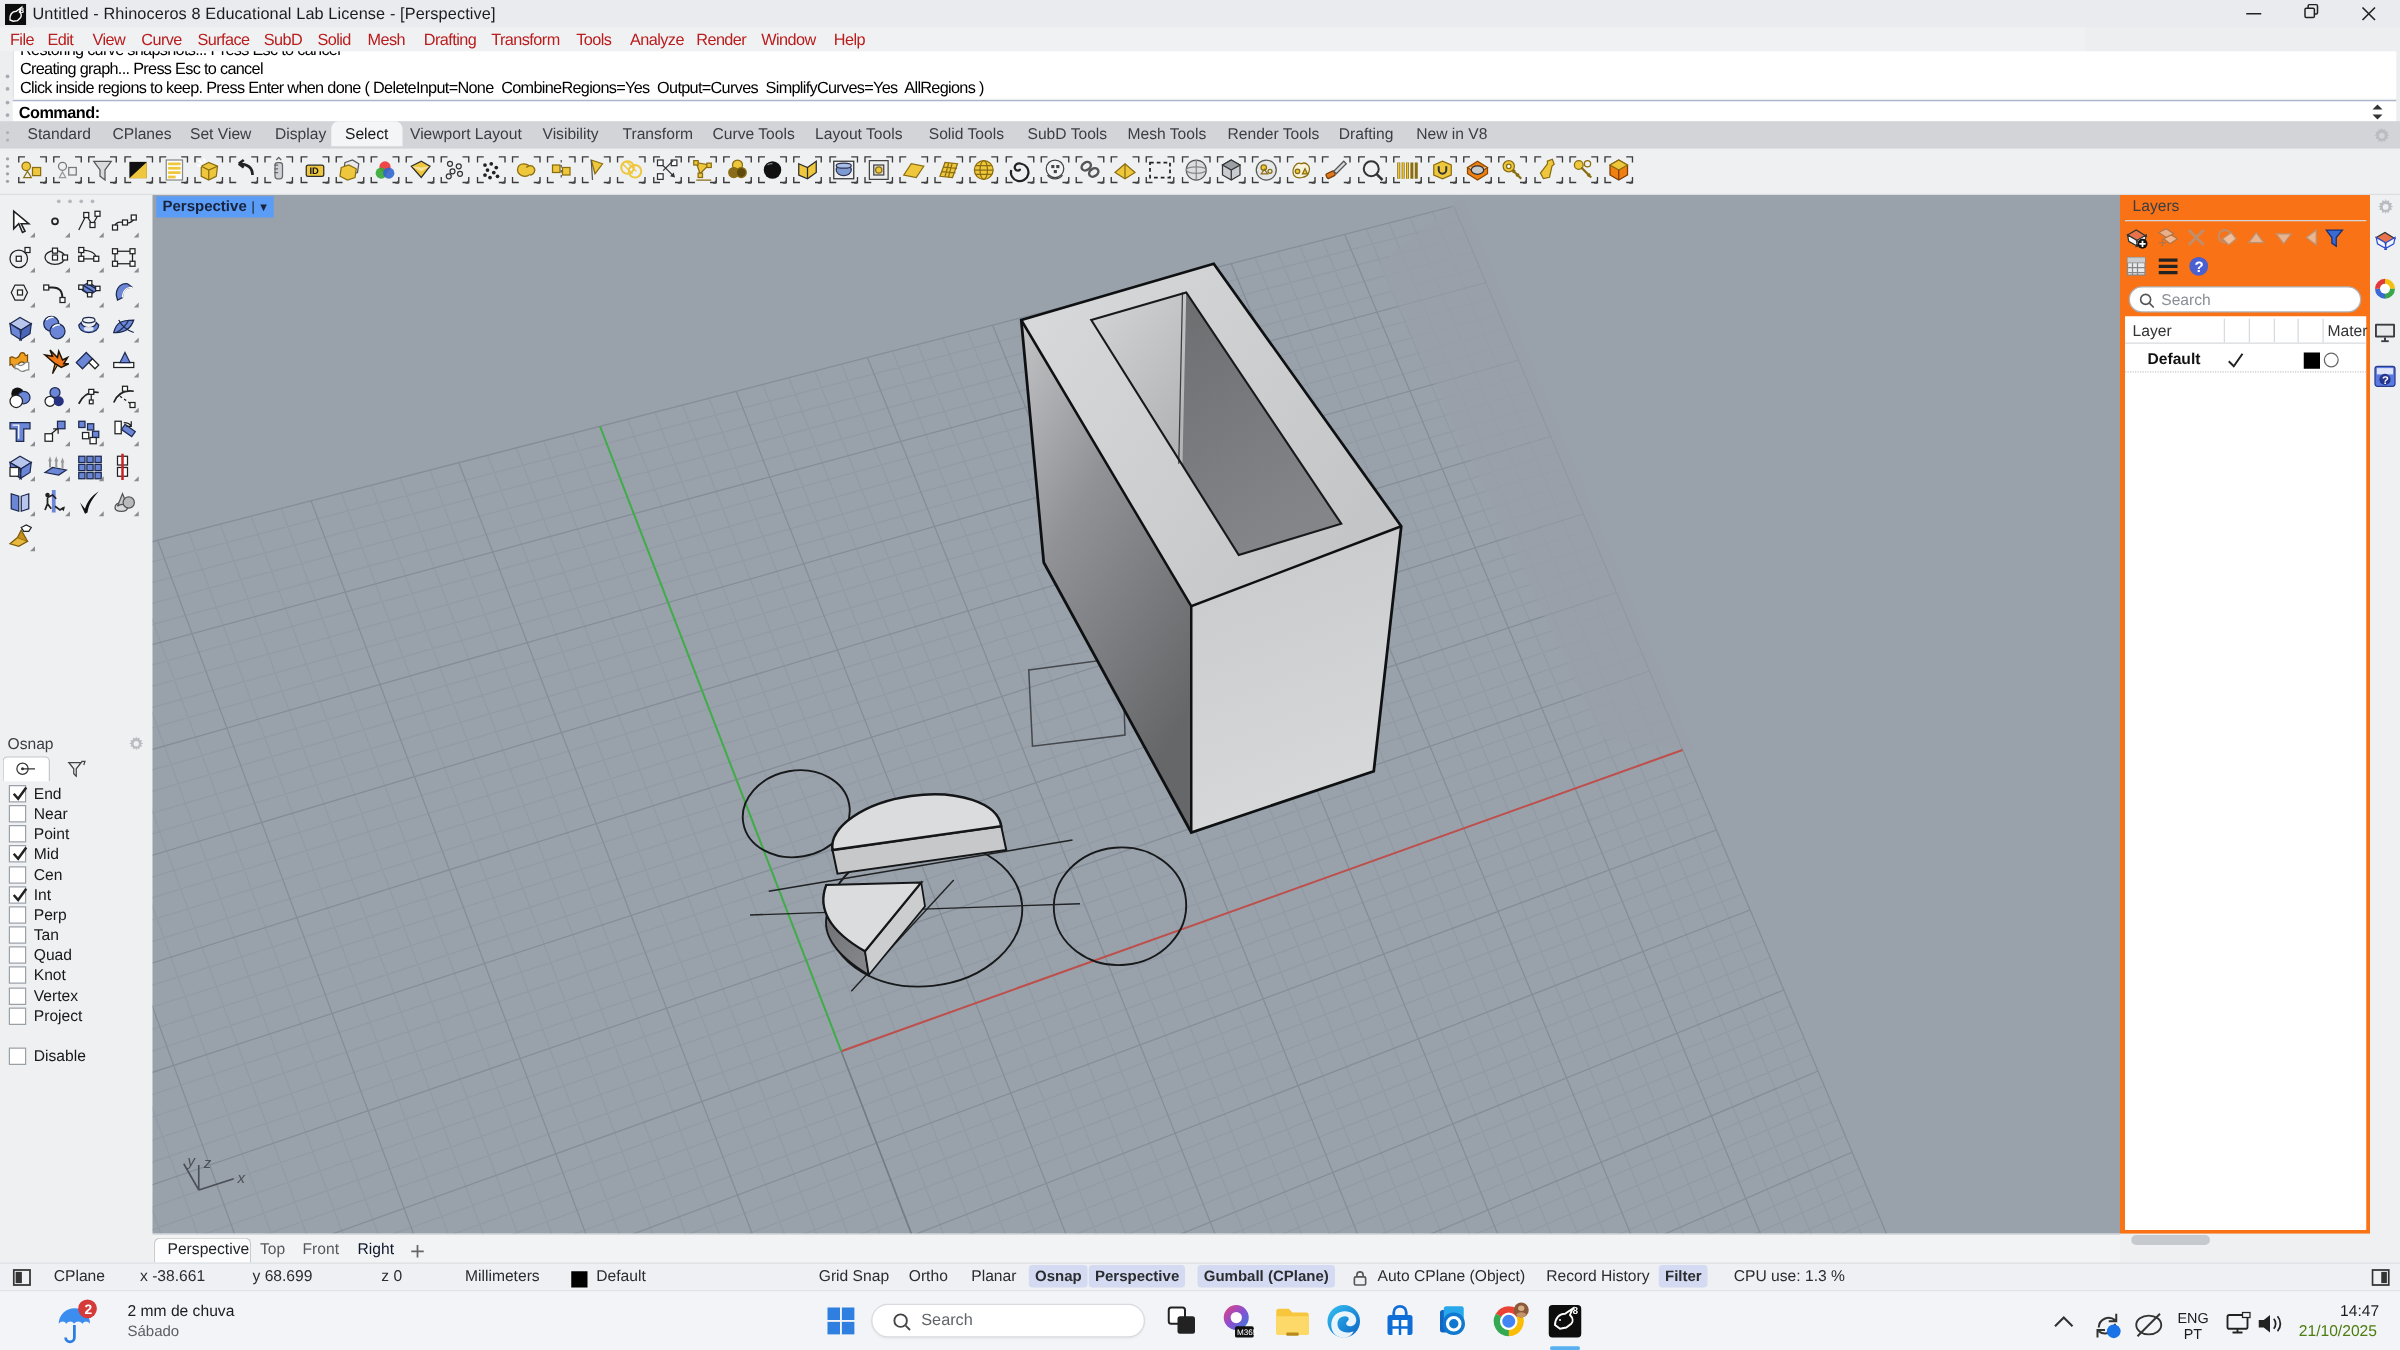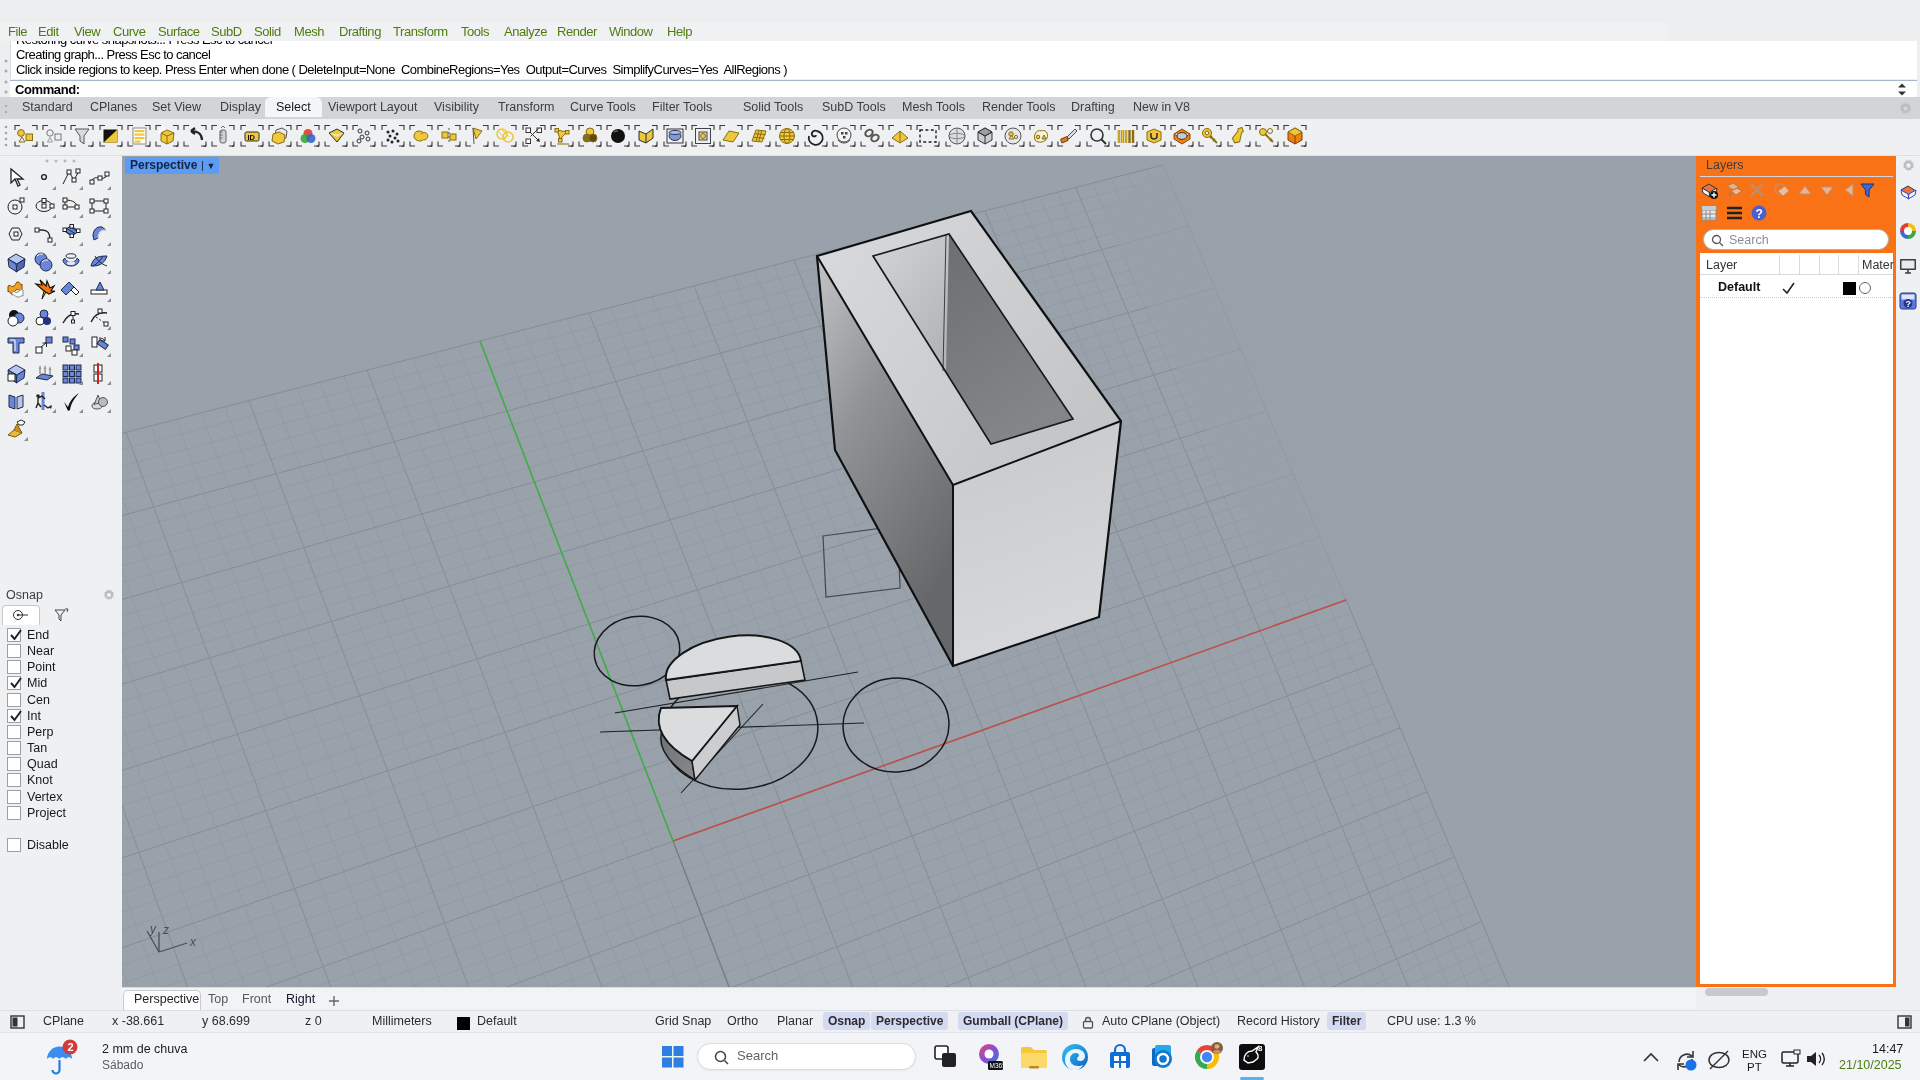--- a/index.html
+++ b/index.html
@@ -1,20 +1,20 @@
 <!DOCTYPE html>
 <html><head><meta charset="utf-8"><title>r</title>
 <style>
 *{margin:0;padding:0;box-sizing:border-box}
 html,body{width:1920px;height:1080px;overflow:hidden;font-family:"Liberation Sans",sans-serif;background:#eceef0}
 .abs{position:absolute}
 #app{position:relative;width:1920px;height:1080px}
 #titlebar{position:absolute;left:0;top:0;width:1920px;height:22px;background:#e9ebee;color:#1b1c1e;font-size:13px;letter-spacing:-0.35px}
 #titlebar .ttl{position:absolute;left:26px;top:3px;letter-spacing:.1px}
-#menubar{position:absolute;left:0;top:22px;width:1668px;height:19px;background:#f0f1f3;font-size:13px;letter-spacing:-0.45px;color:#4d7c0f}
+#menubar{position:absolute;left:0;top:22px;width:1668px;height:19px;background:#f0f1f3;font-size:13px;letter-spacing:-0.45px;color:#b91c1c}
 #menubar span{position:absolute;top:2px}
 #cmdhist{position:absolute;left:10px;top:41px;width:1907px;height:38px;background:#fff;overflow:hidden;font-size:13px;letter-spacing:-0.55px;color:#000;border-left:1px solid #d7d9dc}
 #cmdhist .ln{position:absolute;left:5px;white-space:pre}
 #cmdline{position:absolute;left:10px;top:80px;width:1907px;height:17px;background:#fff;font-size:13px;letter-spacing:-0.4px;border-top:1px solid #aab4cc}
 #cmdline b{position:absolute;left:5px;top:1px}
 #gripcol{position:absolute;left:0;top:41px;width:10px;height:56px;background:#eceef0}
 #tabstrip{position:absolute;left:0;top:97px;width:1920px;height:22px;background:#d2d4d8;font-size:12.5px;color:#3a3d42}
 #tabstrip .tab{position:absolute;top:3px}
 #tabstrip .active{background:#f4f5f6;border-radius:6px 6px 0 0;padding:3px 11px;top:0;color:#16181b}
 #toolbar{position:absolute;left:0;top:119px;width:1920px;height:37px;background:#eff0f2;border-bottom:1px solid #dcdee1}
@@ -34,20 +34,34 @@
 #rightgutter{position:absolute;left:1696px;top:987px;width:224px;height:23px;background:#eff0f2}
 #statusbar{position:absolute;left:0;top:1010px;width:1920px;height:22px;background:#eef0f3;font-size:12.5px;color:#2a2c30;border-top:1px solid #dddfe2}
 #statusbar span{position:absolute;top:3px}
 .pill{background:#d4daf1;border-radius:3px;padding:2px 5px;font-weight:bold;top:1px!important;font-size:12px}
 #taskbar{position:absolute;left:0;top:1032px;width:1920px;height:48px;background:#f3f4f7;border-top:1px solid #e2e3e6}
 .tbico{position:absolute;top:6px;width:36px;height:36px}
 </style></head>
 <body>
 <div id="app">
 
+<div id="titlebar">
+ <svg class="abs" style="left:4px;top:3px" width="17" height="17" viewBox="0 0 17 17">
+        <rect width="17" height="17" fill="#0d0d0d"></rect>
+        <path d="M4 13c-.5-4 1.5-7 5-7l4-3-1.5 3.5c1.5 1 2 3 1 4.5l-2.5 2.5-3.5.5z" fill="none" stroke="#fff" stroke-width="1.1"></path>
+        <text x="11.5" y="7" font-size="6.5" fill="#fff" font-weight="bold">8</text>
+      </svg>
+ <span class="ttl">Untitled - Rhinoceros 8 Educational Lab License - [Perspective]</span>
+ <svg class="abs" style="left:1794px;top:0" width="126" height="22" viewBox="0 0 126 22">
+        <path d="M3 11h12" stroke="#222" stroke-width="1.2"></path>
+        <rect x="50" y="6.5" width="7.5" height="7.5" fill="none" stroke="#222" stroke-width="1.2" rx="1"></rect>
+        <path d="M52.5 6.5v-1.8a1 1 0 011-1h5.5a1 1 0 011 1v5.5a1 1 0 01-1 1h-1.8" fill="none" stroke="#222" stroke-width="1.2"></path>
+        <path d="M96 6l10 10M106 6L96 16" stroke="#222" stroke-width="1.3"></path>
+      </svg>
+</div>
 <div id="menubar">
       <span style="left:8px">File</span>
       <span style="left:38px">Edit</span>
       <span style="left:74px">View</span>
       <span style="left:113px">Curve</span>
       <span style="left:158px">Surface</span>
       <span style="left:211px">SubD</span>
       <span style="left:254px">Solid</span>
       <span style="left:294px">Mesh</span>
       <span style="left:339px">Drafting</span>
@@ -80,21 +94,21 @@
 </div>
 <div id="tabstrip">
       <span class="tab" style="left:22px">Standard</span>
       <span class="tab" style="left:90px">CPlanes</span>
       <span class="tab" style="left:152px">Set View</span>
       <span class="tab" style="left:220px">Display</span>
       <span class="tab" style="left:328px">Viewport Layout</span>
       <span class="tab" style="left:434px">Visibility</span>
       <span class="tab" style="left:498px">Transform</span>
       <span class="tab" style="left:570px">Curve Tools</span>
-      <span class="tab" style="left:652px">Filter Tools</span>
+      <span class="tab" style="left:652px">Layout Tools</span>
       <span class="tab" style="left:743px">Solid Tools</span>
       <span class="tab" style="left:822px">SubD Tools</span>
       <span class="tab" style="left:902px">Mesh Tools</span>
       <span class="tab" style="left:982px">Render Tools</span>
       <span class="tab" style="left:1071px">Drafting</span>
       <span class="tab" style="left:1133px">New in V8</span>
       <span class="tab active" style="left:265px">Select</span>
       <svg class="abs" style="left:1899px;top:5px" width="13" height="13" viewBox="0 0 13 13">
         <path d="M6.5 4.2A2.3 2.3 0 106.5 8.8 2.3 2.3 0 006.5 4.2M6.5 0l.7 2 1.9-.9.4 2.1 2.1.4-.9 1.9 2 .7-2 .7.9 1.9-2.1.4-.4 2.1-1.9-.9-.7 2-.7-2-1.9.9-.4-2.1-2.1-.4.9-1.9-2-.7 2-.7-.9-1.9 2.1-.4.4-2.1 1.9.9z" fill="#b9bcc1"></path>
       </svg>

